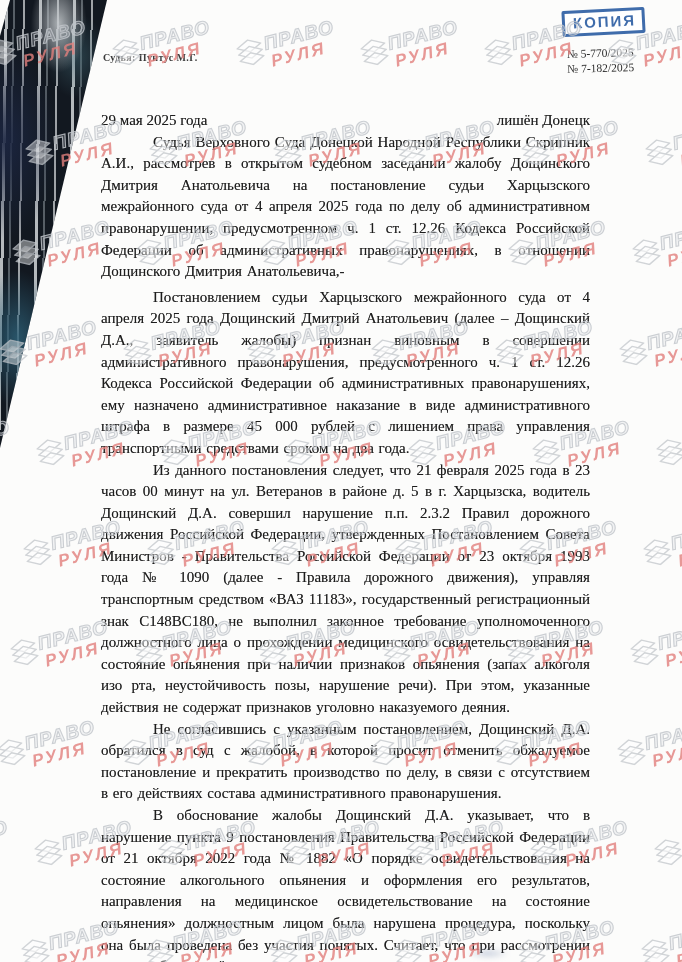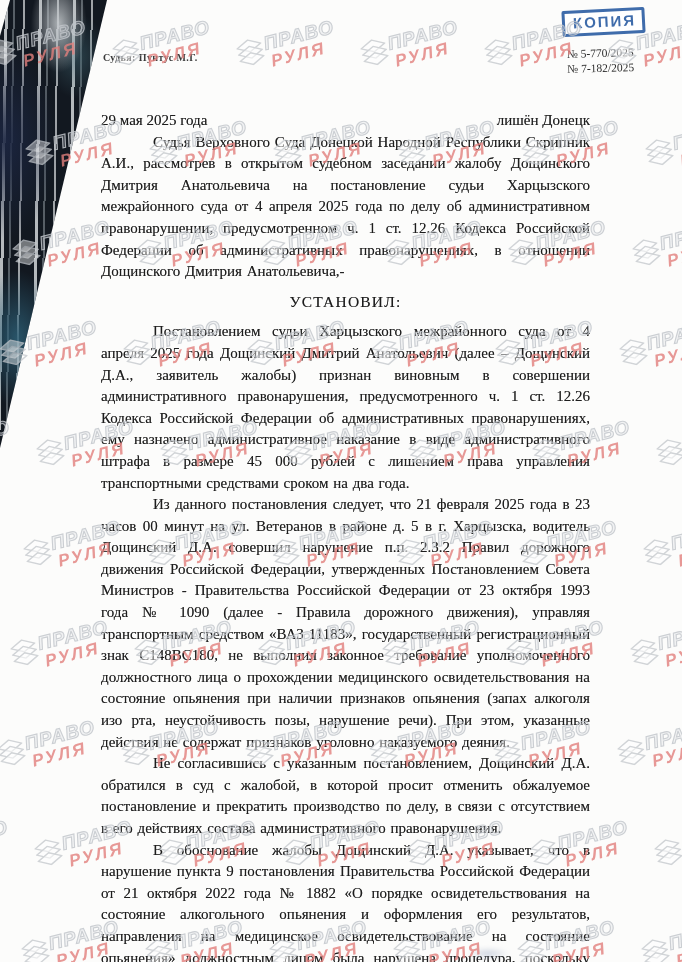--- a/index.html
+++ b/index.html
@@ -90,21 +90,20 @@
   <div>№ 5-770/2025</div>
   <div>№ 7-182/2025</div>
 </div>
 
 <div class="doc">
   <div class="dateline">
     <span>29 мая 2025 года</span>
     <span>лишён Донецк</span>
   </div>
   <p class="para">Судья Верховного Суда Донецкой Народной Республики Скрипник А.И., рассмотрев в открытом судебном заседании жалобу Дощинского Дмитрия Анатольевича на постановление судьи Харцызского межрайонного суда от 4 апреля 2025 года по делу об административном правонарушении, предусмотренном ч. 1 ст. 12.26 Кодекса Российской Федерации об административных правонарушениях, в отношении Дощинского Дмитрия Анатольевича,-</p>
-  <div class="section-heading">УСТАНОВИЛ:</div>
   <p class="para gap-top">Постановлением судьи Харцызского межрайонного суда от 4 апреля 2025 года Дощинский Дмитрий Анатольевич (далее – Дощинский Д.А., заявитель жалобы) признан виновным в совершении административного правонарушения, предусмотренного ч. 1 ст. 12.26 Кодекса Российской Федерации об административных правонарушениях, ему назначено административное наказание в виде административного штрафа в размере 45 000 рублей с лишением права управления транспортными средствами сроком на два года.</p>
   <p class="para">Из данного постановления следует, что 21 февраля 2025 года в 23 часов 00 минут на ул. Ветеранов в районе д. 5 в г. Харцызска, водитель Дощинский Д.А. совершил нарушение п.п. 2.3.2 Правил дорожного движения Российской Федерации, утвержденных Постановлением Совета Министров - Правительства Российской Федерации от 23 октября 1993 года № 1090 (далее - Правила дорожного движения), управляя транспортным средством «ВАЗ 11183», государственный регистрационный знак С148ВС180, не выполнил законное требование уполномоченного должностного лица о прохождении медицинского освидетельствования на состояние опьянения при наличии признаков опьянения (запах алкоголя изо рта, неустойчивость позы, нарушение речи). При этом, указанные действия не содержат признаков уголовно наказуемого деяния.</p>
   <p class="para">Не согласившись с указанным постановлением, Дощинский Д.А. обратился в суд с жалобой, в которой просит отменить обжалуемое постановление и прекратить производство по делу, в связи с отсутствием в его действиях состава административного правонарушения.</p>
   <p class="para">В обоснование жалобы Дощинский Д.А. указывает, что в нарушение пункта 9 постановления Правительства Российской Федерации от 21 октября 2022 года № 1882 «О порядке освидетельствования на состояние алкогольного опьянения и оформления его результатов, направления на медицинское освидетельствование на состояние опьянения» должностным лицом была нарушена процедура, поскольку она была проведена без участия понятых. Считает, что при рассмотрении дела он был лишён права на защиту и правовую помощь, поскольку не был извещён о дате, времени и месте его рассмотрения, чтобы защитить свои права лично или с помощью представителя. Кроме того, судьёй межрайонного суда не было учтено, что у него на иждивении находится малолетний ребёнок.</p>
 
 </div>
 
 <div class="bottom-smudge"></div>
 
 <div class="wm-layer">

